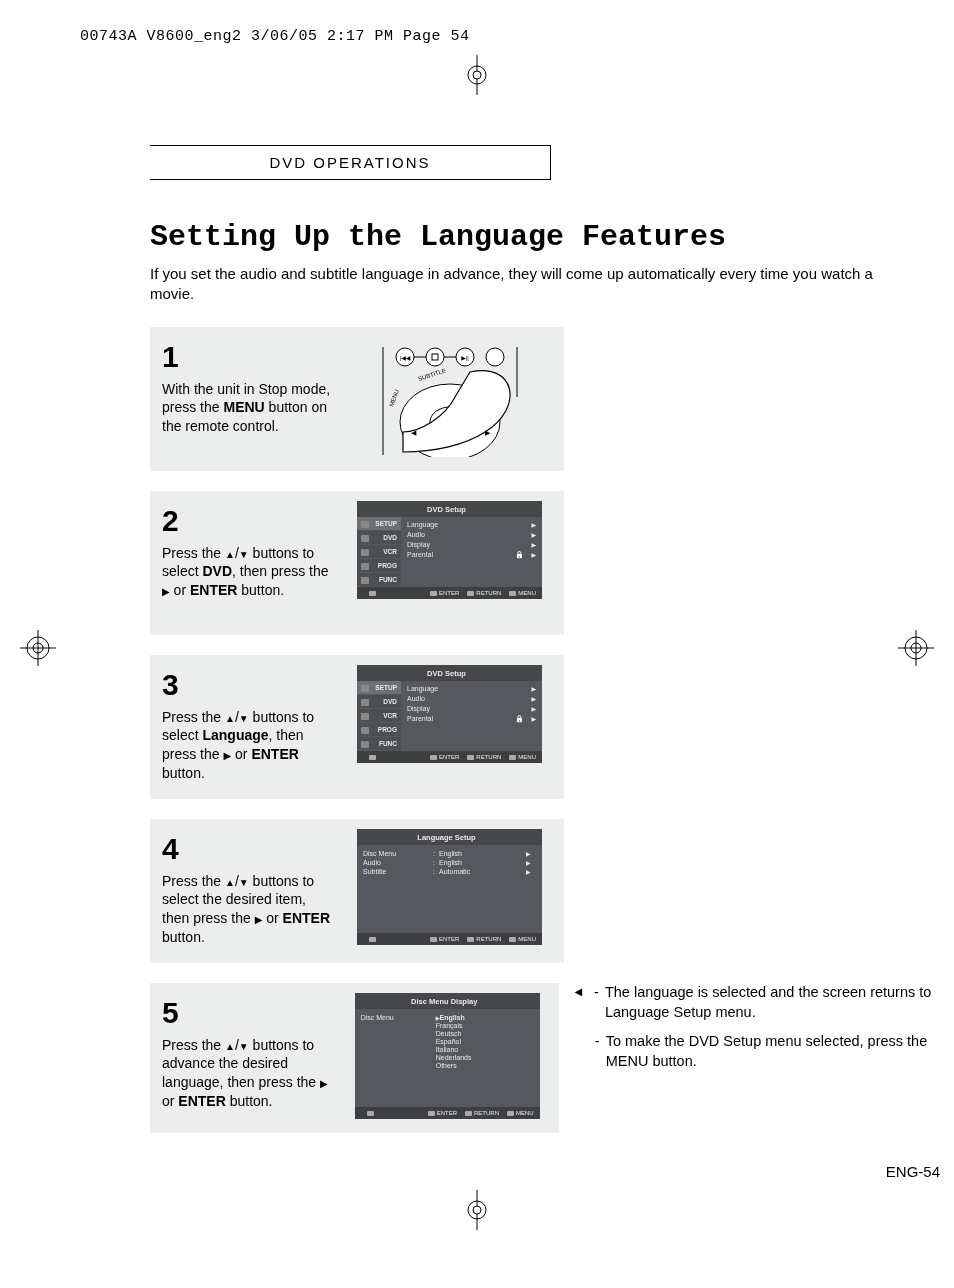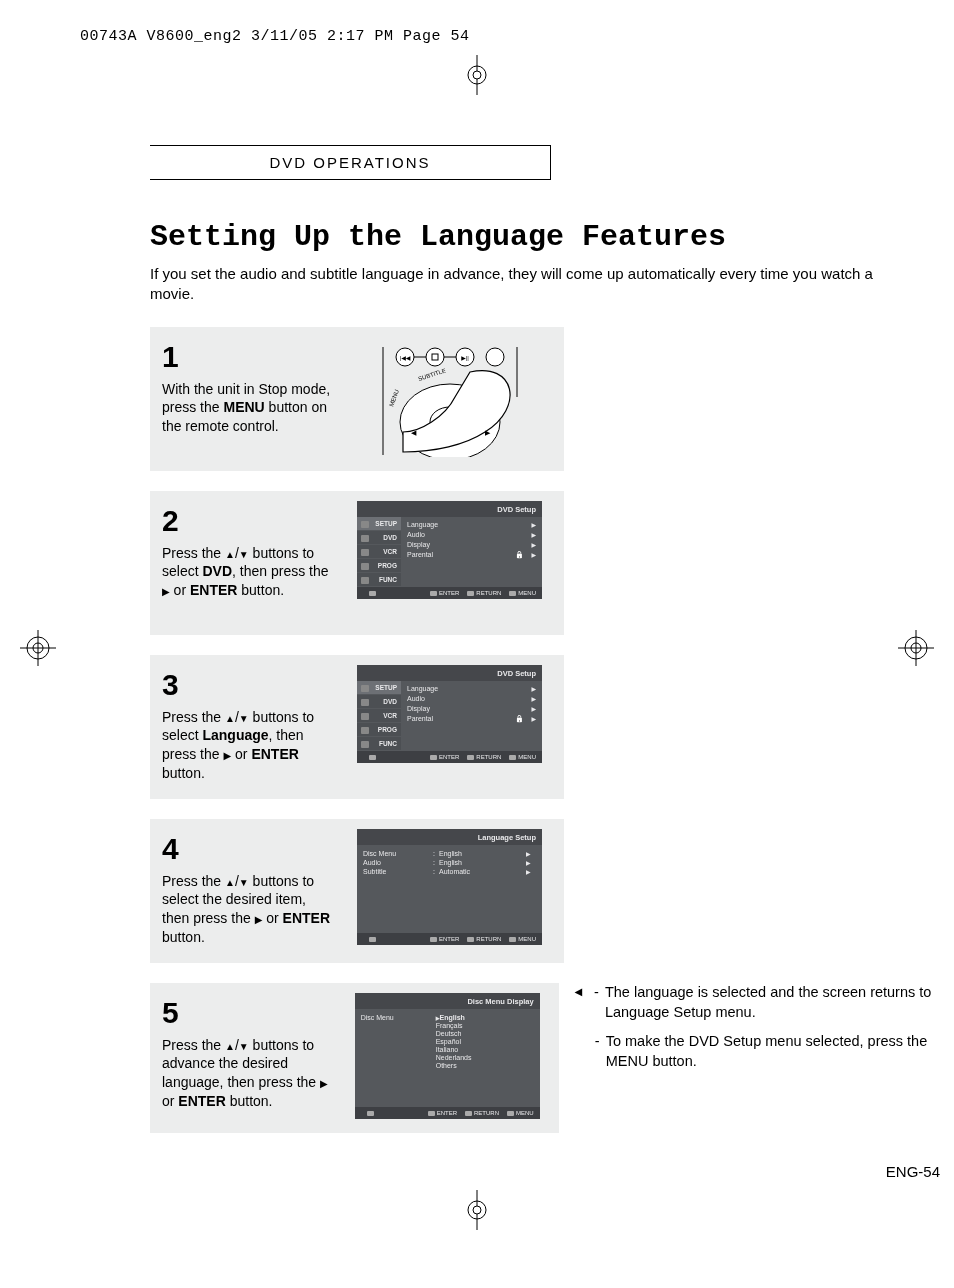--- a/index.html
+++ b/index.html
@@ -89,21 +89,21 @@
 
   
   .osd {
     width: 185px;
     background: #55585c;
     font-size: 7px;
     color: #e8e8ea;
     font-family: Arial, sans-serif;
   }
   .osd-title {
-    text-align: right;
+    text-align: center;
     padding: 4px 6px 3px 0;
     font-weight: bold;
     background: #45474b;
     font-size:7.5px;
   }
   .osd-body { display:flex; }
   .osd-tabs {
     width: 44px;
     background: #4c4f53;
   }
@@ -186,21 +186,21 @@
   .lock::before { content:"\1F512"; font-size:7px; filter:grayscale(1) brightness(1.6); }
 
   .remote-box {
     width:150px; height:120px; position:relative;
   }
   .remote-box svg { width:100%; height:100%; }
 </style>
 </head>
 <body>
 
-<div class="page-runner">00743A V8600_eng2  3/11/05  2:17 PM  Page 54</div>
+<div class="page-runner">00743A V8600_eng2  3/06/05  2:17 PM  Page 54</div>
 
 <div class="crop-top">
   <svg width="40" height="40" viewBox="0 0 40 40">
     <line x1="20" y1="0" x2="20" y2="16" stroke="#000"></line>
     <line x1="20" y1="24" x2="20" y2="40" stroke="#000"></line>
     <circle cx="20" cy="20" r="9" fill="none" stroke="#000"></circle>
     <circle cx="20" cy="20" r="4" fill="none" stroke="#000"></circle>
   </svg>
 </div>
 

